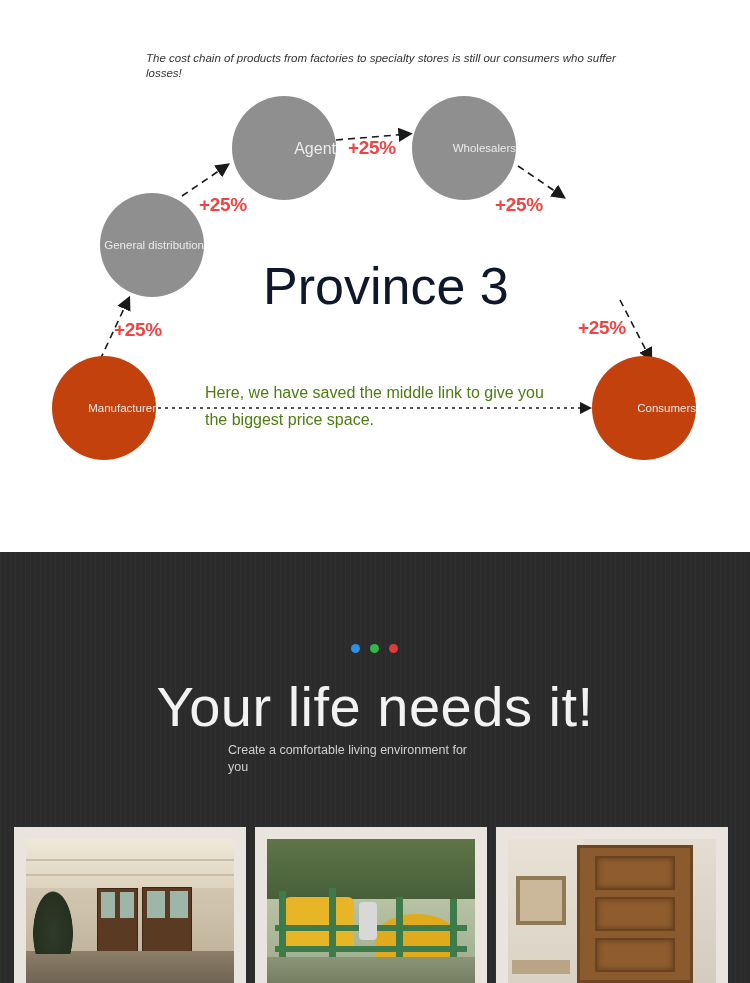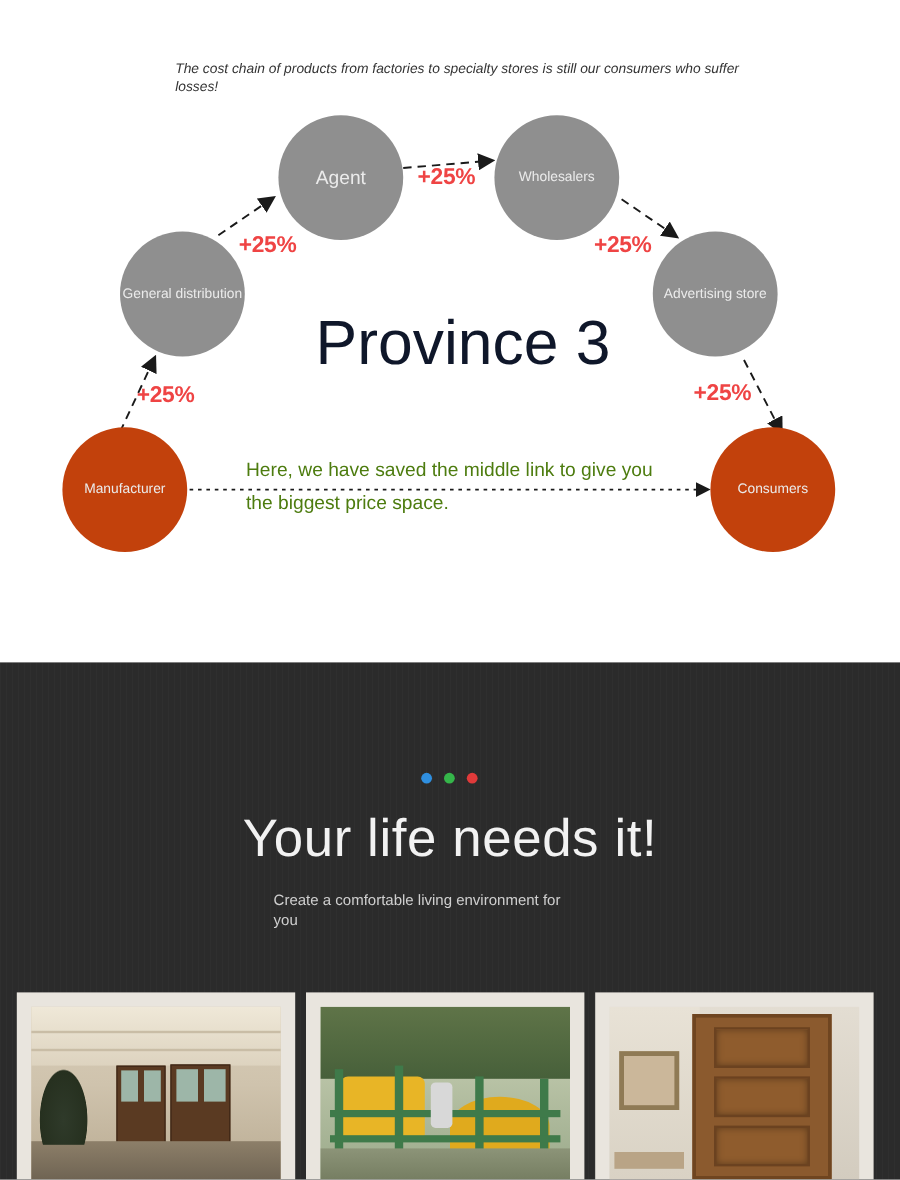--- a/index.html
+++ b/index.html
@@ -21,21 +21,21 @@
   .intro-text {
     position:absolute; left:146px; top:51px; width:470px;
     font-size:11.5px; line-height:15px; color:#333333;font-style:italic;
   }
 
   .diagram { position:absolute; left:0; top:0; width:750px; height:552px; }
   .diag-svg { position:absolute; left:0; top:0; }
 
   .node {
     position:absolute; border-radius:50%;
-    display:flex; align-items:center; justify-content:center;
+    display:flex; align-items:center; justify-content:flex-end;
     text-align:center; color:#ebebeb;
   }
   .node.gray { background:#8f8f8f; }
   .node.red  { background:#c2410c; }
   .node span { display:block; line-height:13px; }
 
   
   .n-general   { left:100px;  top:193px; width:104px; height:104px; font-size:11.5px; }
   .n-agent     { left:232px;  top:96px;  width:104px; height:104px; font-size:16px; }
   .n-wholesale { left:412px;  top:96px;  width:104px; height:104px; font-size:11.5px; }
@@ -72,21 +72,21 @@
   .dark-section::before{
     content:""; position:absolute; inset:0;
     background:repeating-linear-gradient(90deg, rgba(255,255,255,0.018) 0 1px, rgba(0,0,0,0) 1px 5px);
   }
 
   .dots { position:absolute; left:351px; top:92px; display:flex; gap:10px; }
   .dot { width:9px; height:9px; border-radius:50%; }
 
   .headline {
     position:absolute; left:0; top:122px; width:750px; text-align:center;
-    font-size:44px; color:#f2f2f2; letter-spacing:0.5px;
+    font-size:56px; color:#f2f2f2; letter-spacing:0.5px;
   }
 
   .subline {
     position:absolute; left:228px; top:190px; width:260px;
     font-size:12.5px; color:#cfcfcf; line-height:17px;
   }
 
   .cards {
     position:absolute; left:14px; top:275px; width:722px; height:156px;
     display:flex; gap:9px;
@@ -167,23 +167,20 @@
 
     <div class="node gray n-general">
       <span>General distribution</span>
     </div>
     <div class="node gray n-agent">
       <span>Agent</span>
     </div>
     <div class="node gray n-wholesale">
       <span>Wholesalers</span>
     </div>
-    <div class="node gray n-advert">
-      <span>Advertising store</span>
-    </div>
     <div class="node red n-manu">
       <span>Manufacturer</span>
     </div>
     <div class="node red n-consum">
       <span>Consumers</span>
     </div>
 
     <div class="pct pct-1">+25%</div>
     <div class="pct pct-2">+25%</div>
     <div class="pct pct-3">+25%</div>

